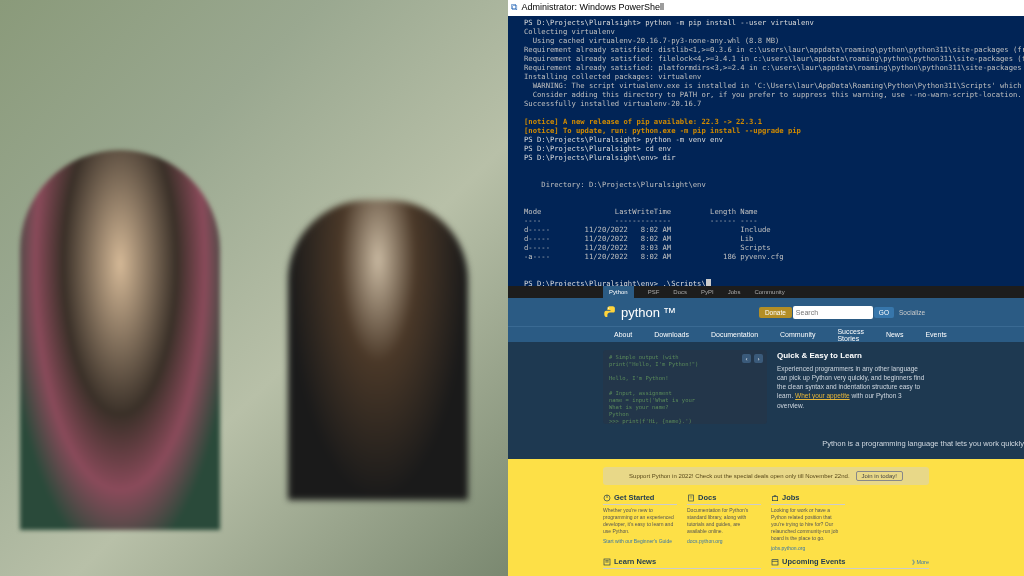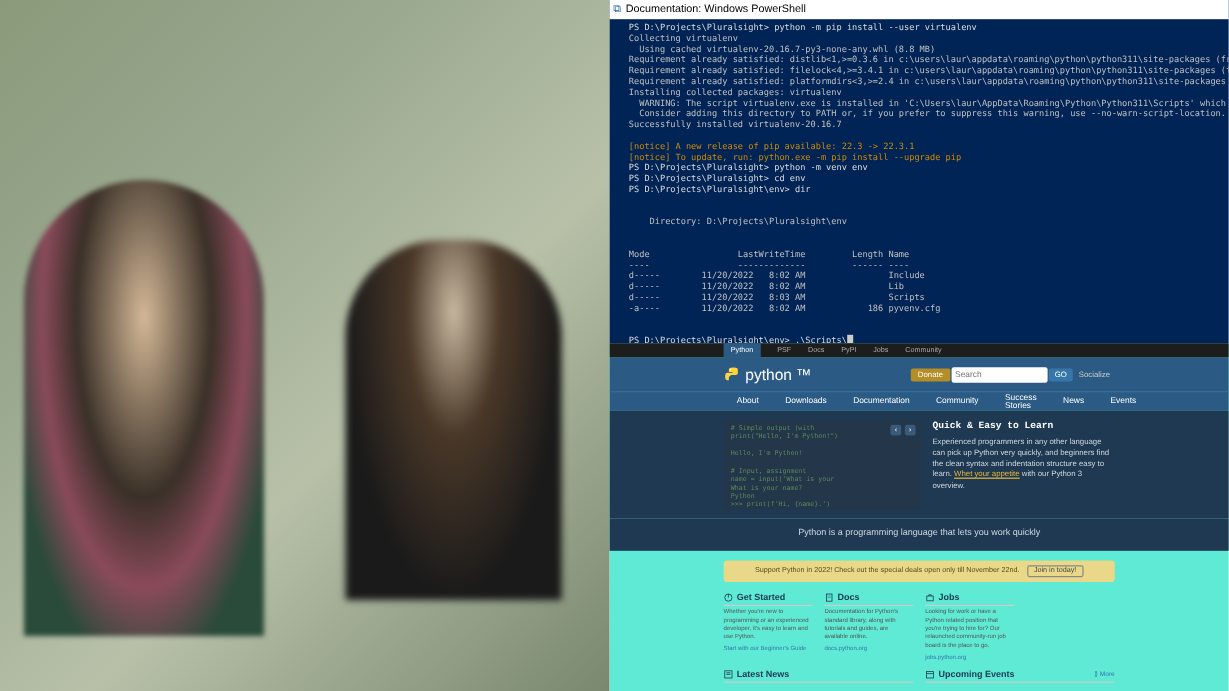--- a/index.html
+++ b/index.html
@@ -46,29 +46,29 @@
     color: #000;
     display: flex;
     align-items: center;
     padding: 0 3px;
     font-family: "Segoe UI", sans-serif;
     font-size: 9px;
   }
   .titlebar-icon { margin-right: 4px; color: #1a5fb4; }
   .term-body { padding: 2px 4px; white-space: pre; overflow: hidden; margin-left: 12px; }
   .ps-prompt { color: #ddd; }
-  .ps-orange { color: #d08a00; }
+  .ps-orange { color: #d08a00; font-weight: bold; }
   .cursor { display:inline-block; width:5px; height:9px; background:#ccc; vertical-align: text-bottom; animation: blink 1s step-end infinite; }
   @keyframes blink { 50% { opacity: 0; } }
 
   .browser {
     position: absolute;
     left: 508px; top: 286px;
     width: 516px; height: 290px;
-    background: #5eead4;
+    background: #fde047;
     font-family: "Segoe UI", Arial, sans-serif;
   }
   .py-topbar {
     background: #1d1d1d;
     height: 12px;
     display: flex;
     gap: 14px;
     padding: 0 95px;
     font-size: 6px;
     color: #aaa;
@@ -123,26 +123,26 @@
     position: relative;
   }
   .py-code-nav { position: absolute; top: 4px; right: 4px; display: flex; gap: 3px; }
   .py-code-nav span { width: 9px; height: 9px; background: #3a5a7a; color:#fff; display:flex; align-items:center; justify-content:center; font-size:6px; border-radius: 2px; }
   .py-hero-text {
     flex: 1;
     color: #d0d8e0;
     font-size: 6.5px;
     line-height: 1.4;
   }
-  .py-hero-text h3 { font-size: 8px; margin-bottom: 3px; color: #fff; font-family: Liberation Mono, monospace; }
+  .py-hero-text h3 { font-size: 8px; margin-bottom: 3px; color: #fff; }
   .py-hero-link { color: #e8b83a; text-decoration: underline; }
   
   .py-tagline {
     background: #1e3951;
-    text-align: center;
+    text-align: right;
     padding: 6px 0 10px;
     color: #d0d8e0;
     font-size: 7.5px;
     line-height: 1.5;
   }
   .py-tagline a { color: #e8b83a; }
   
   .py-banner {
     background: #e8d888;
     margin: 8px 95px 0;
@@ -195,21 +195,21 @@
   .icon-sm { width: 8px; height: 8px; }
 </style>
 </head>
 <body>
 
 <div class="left-photo"></div>
 
 <div class="terminal-window">
   <div class="titlebar">
     <span class="titlebar-icon">⧉</span>
-    <span>Documentation: Windows PowerShell</span>
+    <span>Administrator: Windows PowerShell</span>
   </div>
   <div class="term-body" id="term-lines"><div class="ps-prompt">PS D:\Projects\Pluralsight&gt; python -m pip install --user virtualenv</div><div class="">Collecting virtualenv</div><div class="">  Using cached virtualenv-20.16.7-py3-none-any.whl (8.8 MB)</div><div class="">Requirement already satisfied: distlib&lt;1,&gt;=0.3.6 in c:\users\laur\appdata\roaming\python\python311\site-packages (from virtualenv) (0.3.6)</div><div class="">Requirement already satisfied: filelock&lt;4,&gt;=3.4.1 in c:\users\laur\appdata\roaming\python\python311\site-packages (from virtualenv) (3.8.0)</div><div class="">Requirement already satisfied: platformdirs&lt;3,&gt;=2.4 in c:\users\laur\appdata\roaming\python\python311\site-packages (from virtualenv) (2.5.4)</div><div class="">Installing collected packages: virtualenv</div><div class="">  WARNING: The script virtualenv.exe is installed in 'C:\Users\laur\AppData\Roaming\Python\Python311\Scripts' which is not on PATH.</div><div class="">  Consider adding this directory to PATH or, if you prefer to suppress this warning, use --no-warn-script-location.</div><div class="">Successfully installed virtualenv-20.16.7</div><div class="">&nbsp;</div><div class="ps-orange">[notice] A new release of pip available: 22.3 -&gt; 22.3.1</div><div class="ps-orange">[notice] To update, run: python.exe -m pip install --upgrade pip</div><div class="ps-prompt">PS D:\Projects\Pluralsight&gt; python -m venv env</div><div class="ps-prompt">PS D:\Projects\Pluralsight&gt; cd env</div><div class="ps-prompt">PS D:\Projects\Pluralsight\env&gt; dir</div><div class="">&nbsp;</div><div class="">&nbsp;</div><div class="">    Directory: D:\Projects\Pluralsight\env</div><div class="">&nbsp;</div><div class="">&nbsp;</div><div class="">Mode                 LastWriteTime         Length Name</div><div class="">----                 -------------         ------ ----</div><div class="">d-----        11/20/2022   8:02 AM                Include</div><div class="">d-----        11/20/2022   8:02 AM                Lib</div><div class="">d-----        11/20/2022   8:03 AM                Scripts</div><div class="">-a----        11/20/2022   8:02 AM            186 pyvenv.cfg</div><div class="">&nbsp;</div><div class="">&nbsp;</div><div class="ps-prompt">PS D:\Projects\Pluralsight\env&gt; .\Scripts\<span class="cursor"></span></div></div>
 </div>
 
 <div class="browser">
   <div class="py-topbar" id="py-topbar">
       <span>Python</span>
       <span>PSF</span>
       <span>Docs</span>
       <span>PyPI</span>
@@ -306,21 +306,21 @@
     </div>
 
   <div class="py-grid2">
     <div>
       <h4>
           <svg class="icon-sm" viewBox="0 0 24 24">
             <rect x="3" y="3" width="18" height="18" fill="none" stroke="#1e3951" stroke-width="2"></rect>
             <line x1="7" y1="8" x2="17" y2="8" stroke="#1e3951" stroke-width="2"></line>
             <line x1="7" y1="12" x2="17" y2="12" stroke="#1e3951" stroke-width="2"></line>
           </svg>
-          <span>Latest News</span>
+          <span>Learn News</span>
         </h4>
 
     </div>
     <div>
       <h4>
           <svg class="icon-sm" viewBox="0 0 24 24">
             <rect x="3" y="5" width="18" height="16" fill="none" stroke="#1e3951" stroke-width="2"></rect>
             <line x1="3" y1="10" x2="21" y2="10" stroke="#1e3951" stroke-width="2"></line>
           </svg>
           <span>Upcoming Events</span>

